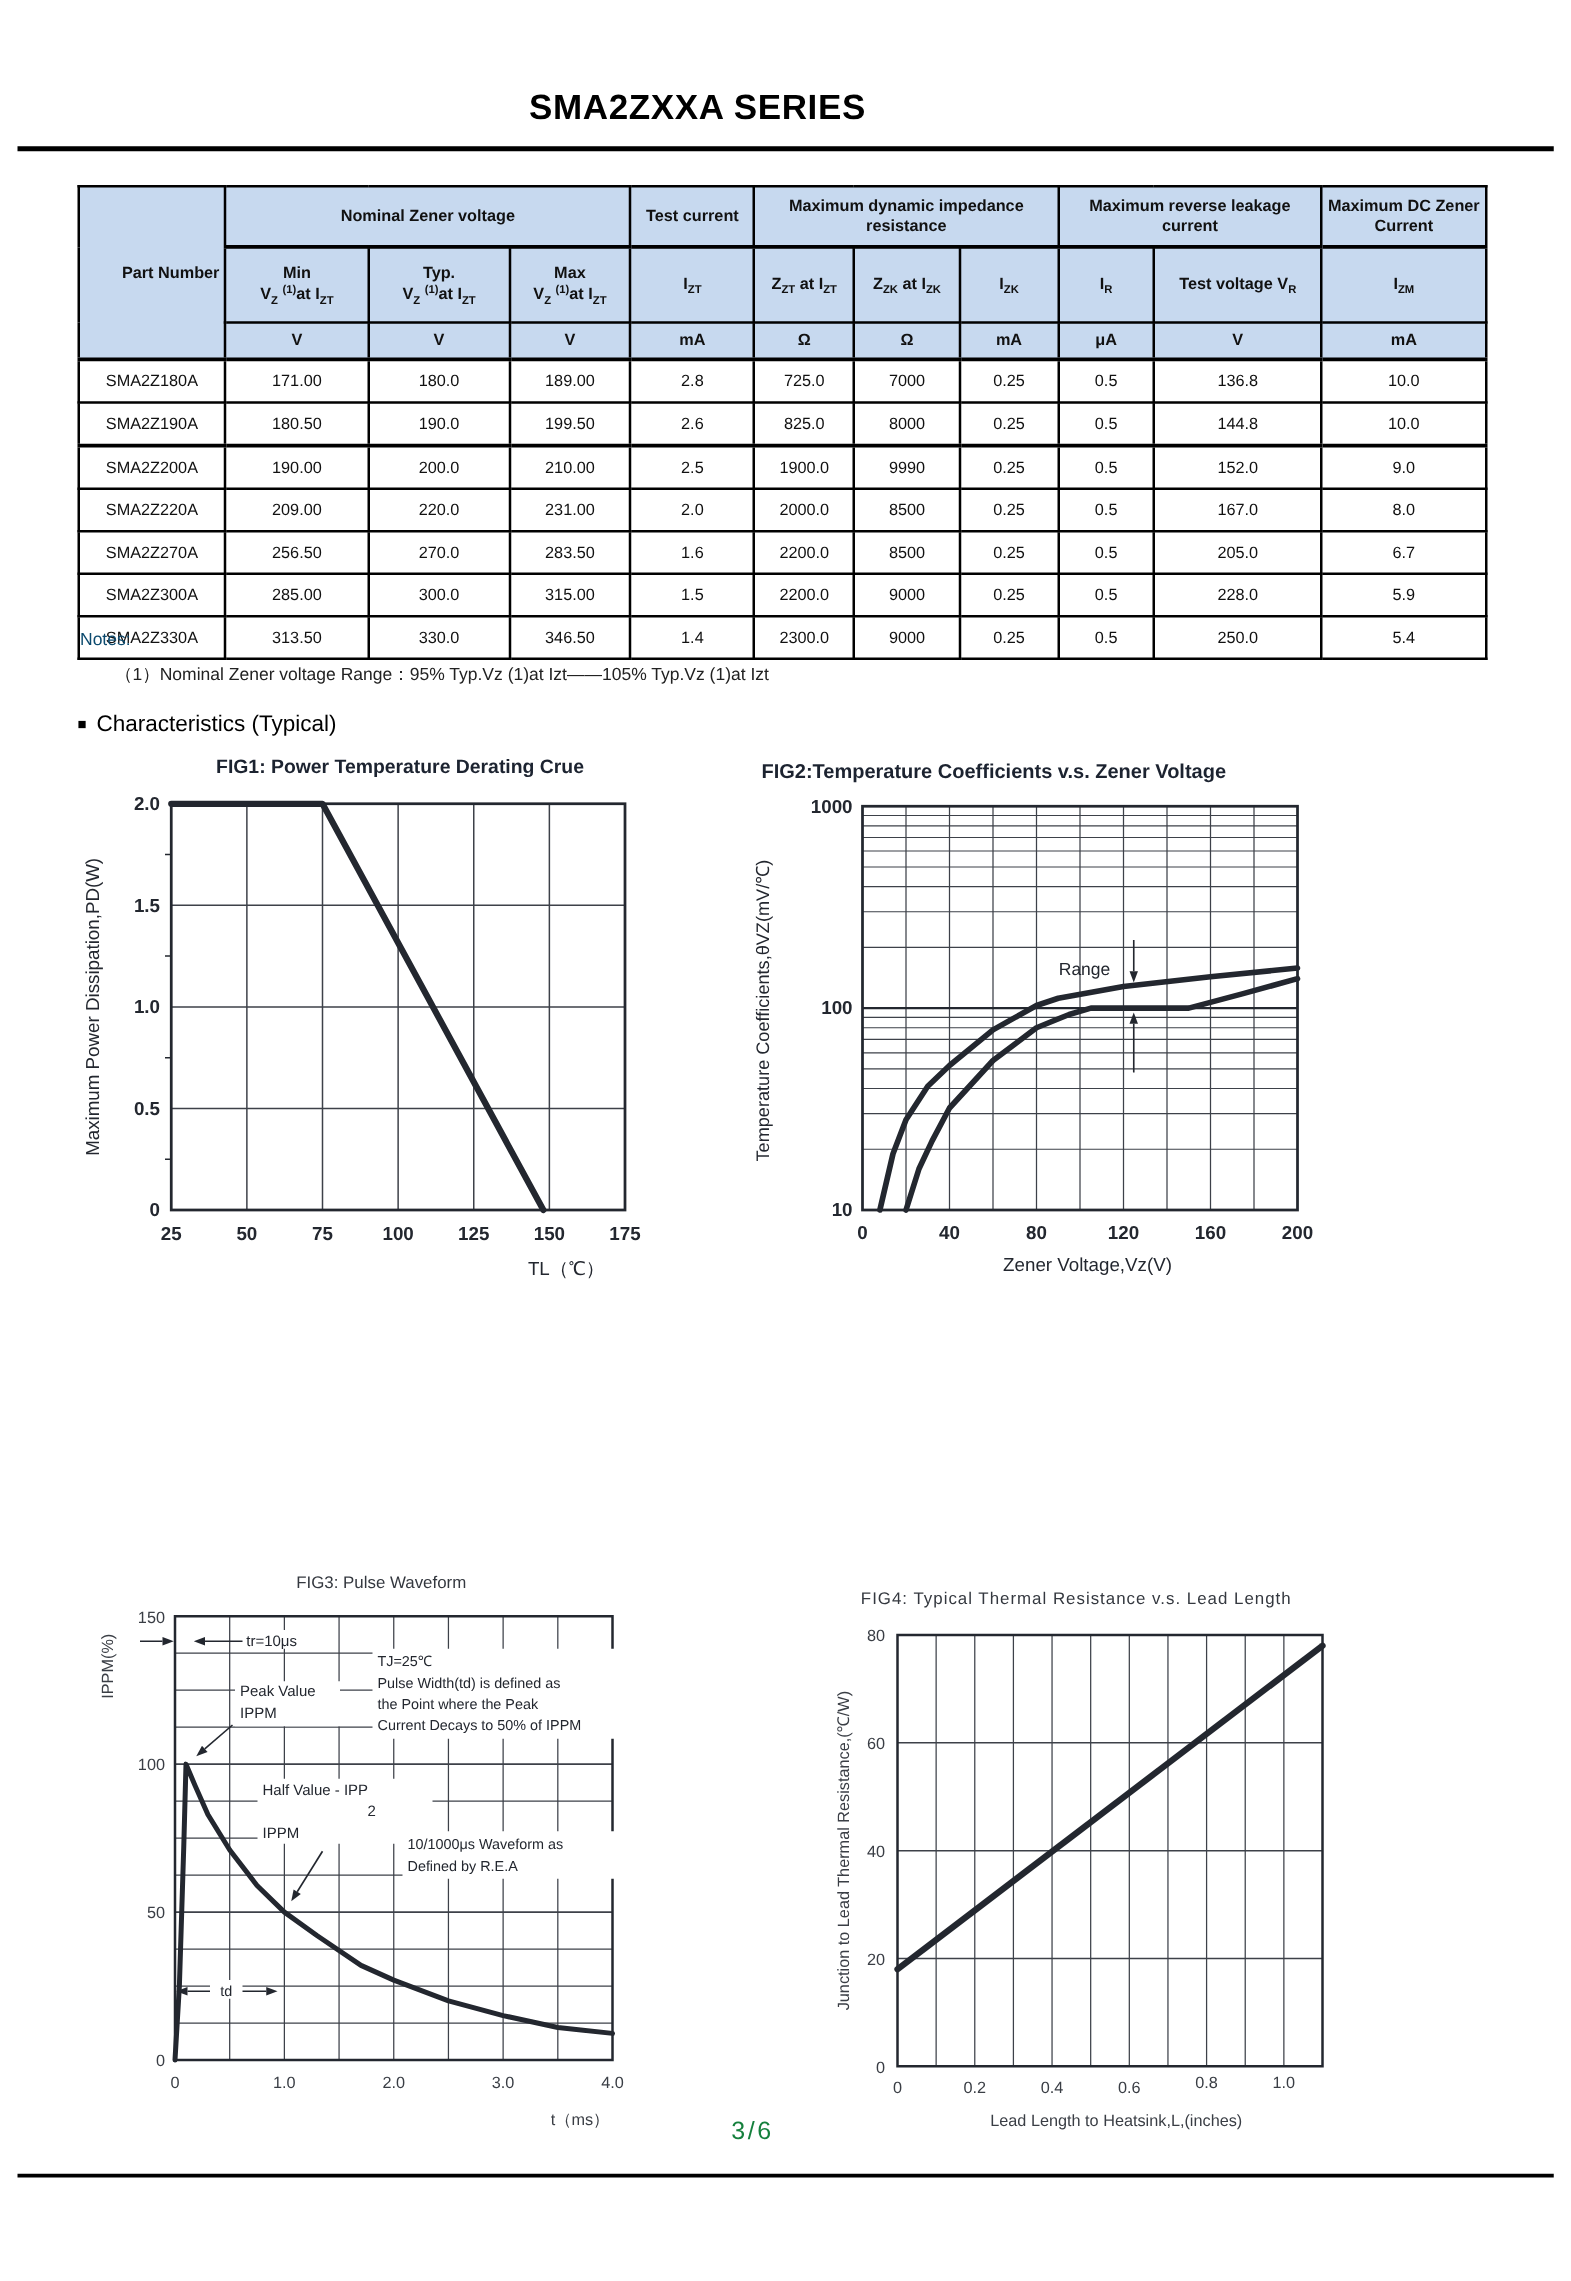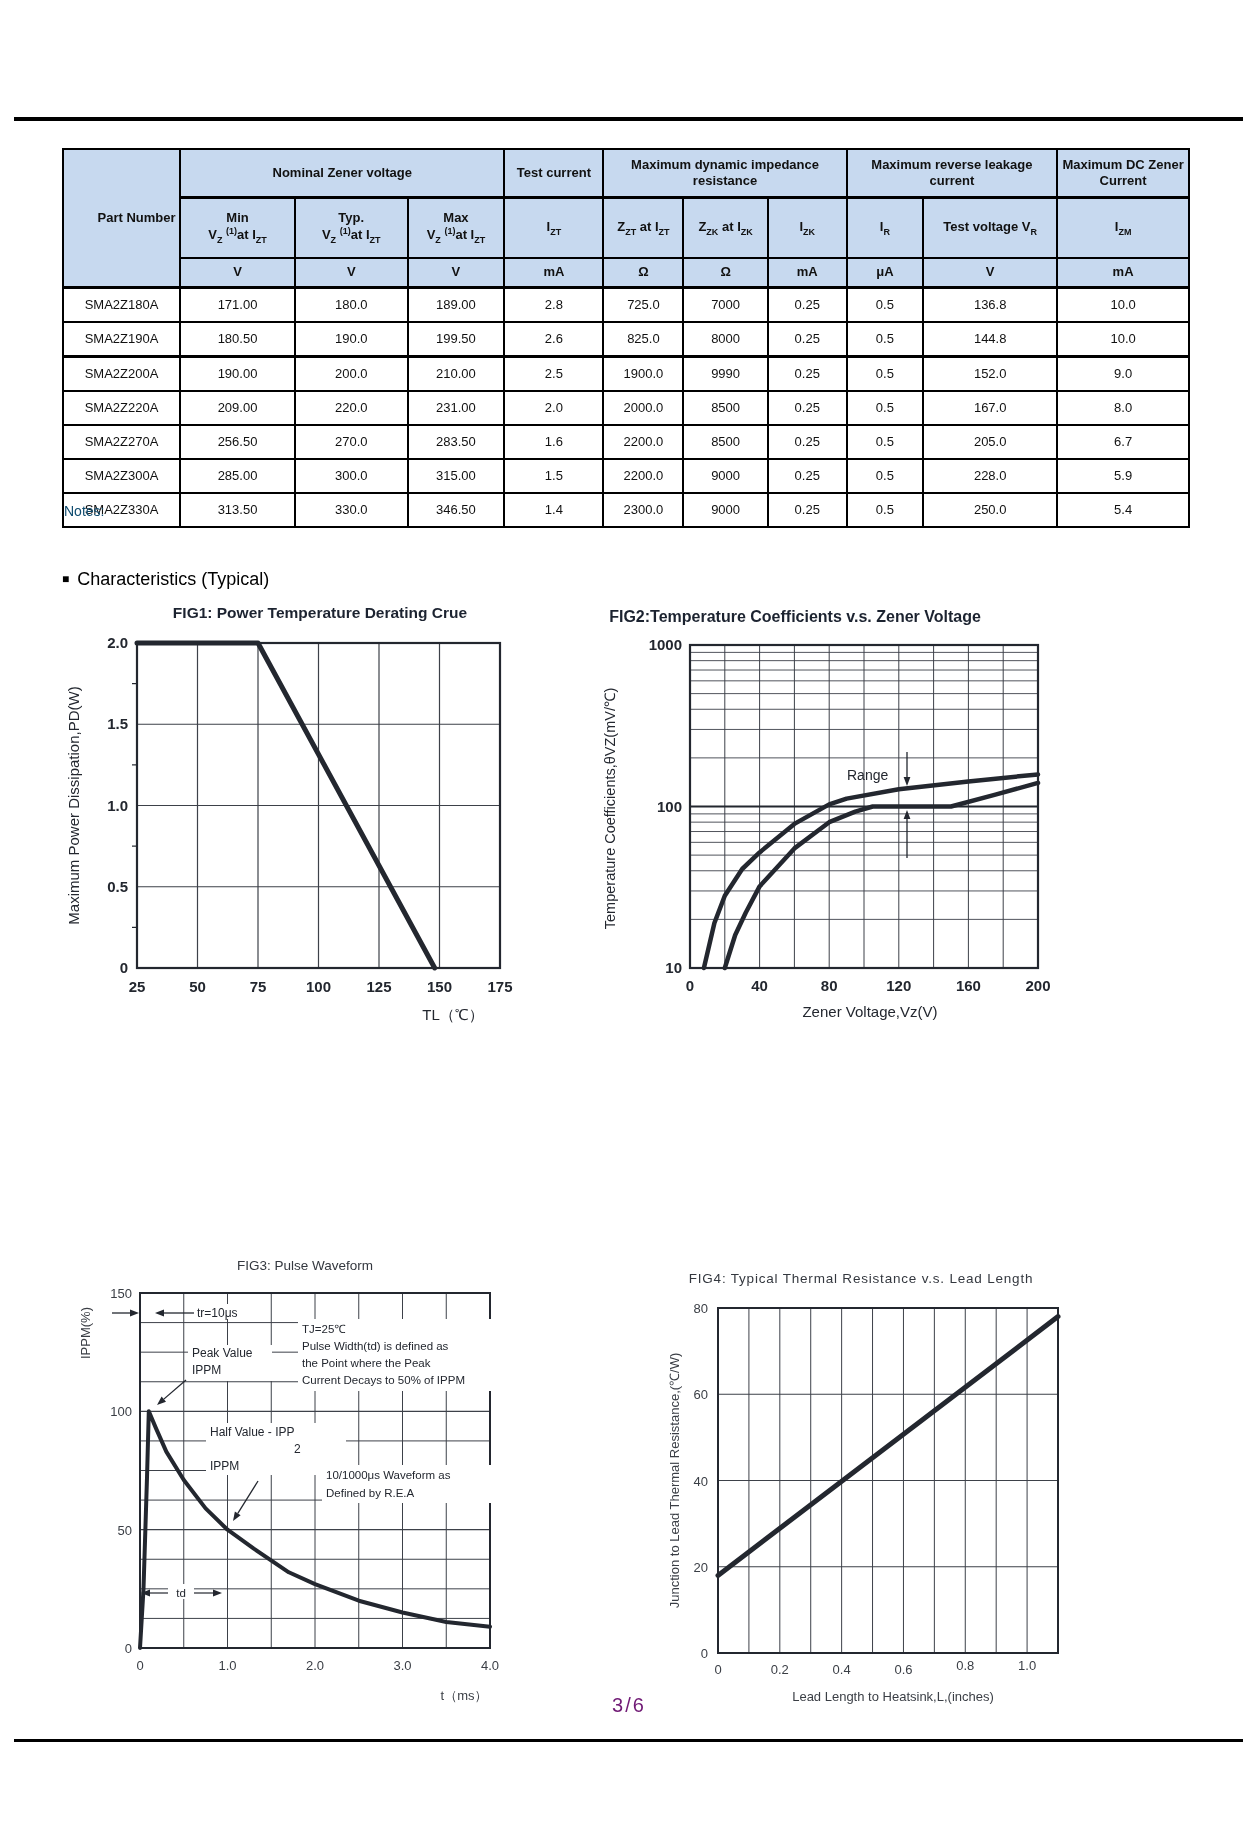--- a/index.html
+++ b/index.html
@@ -27,28 +27,29 @@
 
   .notes-label{position:absolute;left:64px;top:503px;font-size:14px;color:#0c4a6e;}
   .note-line{position:absolute;left:92px;top:531px;font-size:14px;color:#222;}
 
   .section-heading{position:absolute;left:62px;top:569px;font-size:18px;font-weight:normal;color:#000;}
   .section-heading .bullet{font-size:12px;vertical-align:2px;margin-right:8px;}
 
   .fig{position:absolute;}
   .fig svg{display:block;}
 
-  .page-number{position:absolute;left:559px;top:1694px;width:140px;text-align:center;
-        font-size:20px;letter-spacing:2px;color:#701a75;}
+  .page-number{position:absolute;left:532px;top:1694px;width:140px;text-align:center;
+        font-size:20px;letter-spacing:2px;color:#15803d;}
 </style>
 </head>
 <body>
 
 <div class="page" data-name="datasheet-page">
 
+  <div class="page-title" data-name="page-title">SMA2ZXXA SERIES</div>
   <div class="rule rule-top" data-name="header-divider"></div>
 
   <table class="dtable" data-name="electrical-characteristics-table">
     <colgroup>
       <col style="width:10.4%">
         <col style="width:10.2%">
         <col style="width:10.0%">
         <col style="width:8.6%">
       <col style="width:8.8%">
         <col style="width:7.1%">
@@ -181,20 +182,21 @@
           <td data-name="table-cell">9000</td>
           <td data-name="table-cell">0.25</td>
           <td data-name="table-cell">0.5</td>
           <td data-name="table-cell">250.0</td>
           <td data-name="table-cell">5.4</td>
         </tr>
       </tbody>
   </table>
 
   <div class="notes-label" data-name="notes-label">Notes:</div>
+  <div class="note-line" data-name="note-1">（1）Nominal Zener voltage Range：95% Typ.Vz (1)at Izt——105% Typ.Vz (1)at Izt</div>
 
   <div class="section-heading" data-name="section-heading-characteristics">
     <span class="bullet" data-name="section-bullet-icon">■</span><span data-name="section-heading-label">Characteristics (Typical)</span>
   </div>
 
   <div class="fig" style="left:55px;top:598px;width:520px;height:450px;" data-name="fig1-power-derating-chart">
     <svg id="svg-fig1" width="520" height="450" viewBox="0 0 520 450" data-name="fig1-svg">
         <text x="265" y="20" text-anchor="middle" font-size="15.5" fill="#1c2330" font-weight="bold" font-family="&quot;Liberation Sans&quot;,sans-serif" data-name="fig1-title">FIG1:  Power Temperature Derating Crue</text>
         <line x1="142.5" y1="45" x2="142.5" y2="370" stroke="#3d4149" stroke-width="1.2" data-name="grid-line"></line>
         <line x1="203" y1="45" x2="203" y2="370" stroke="#3d4149" stroke-width="1.2" data-name="grid-line"></line>

